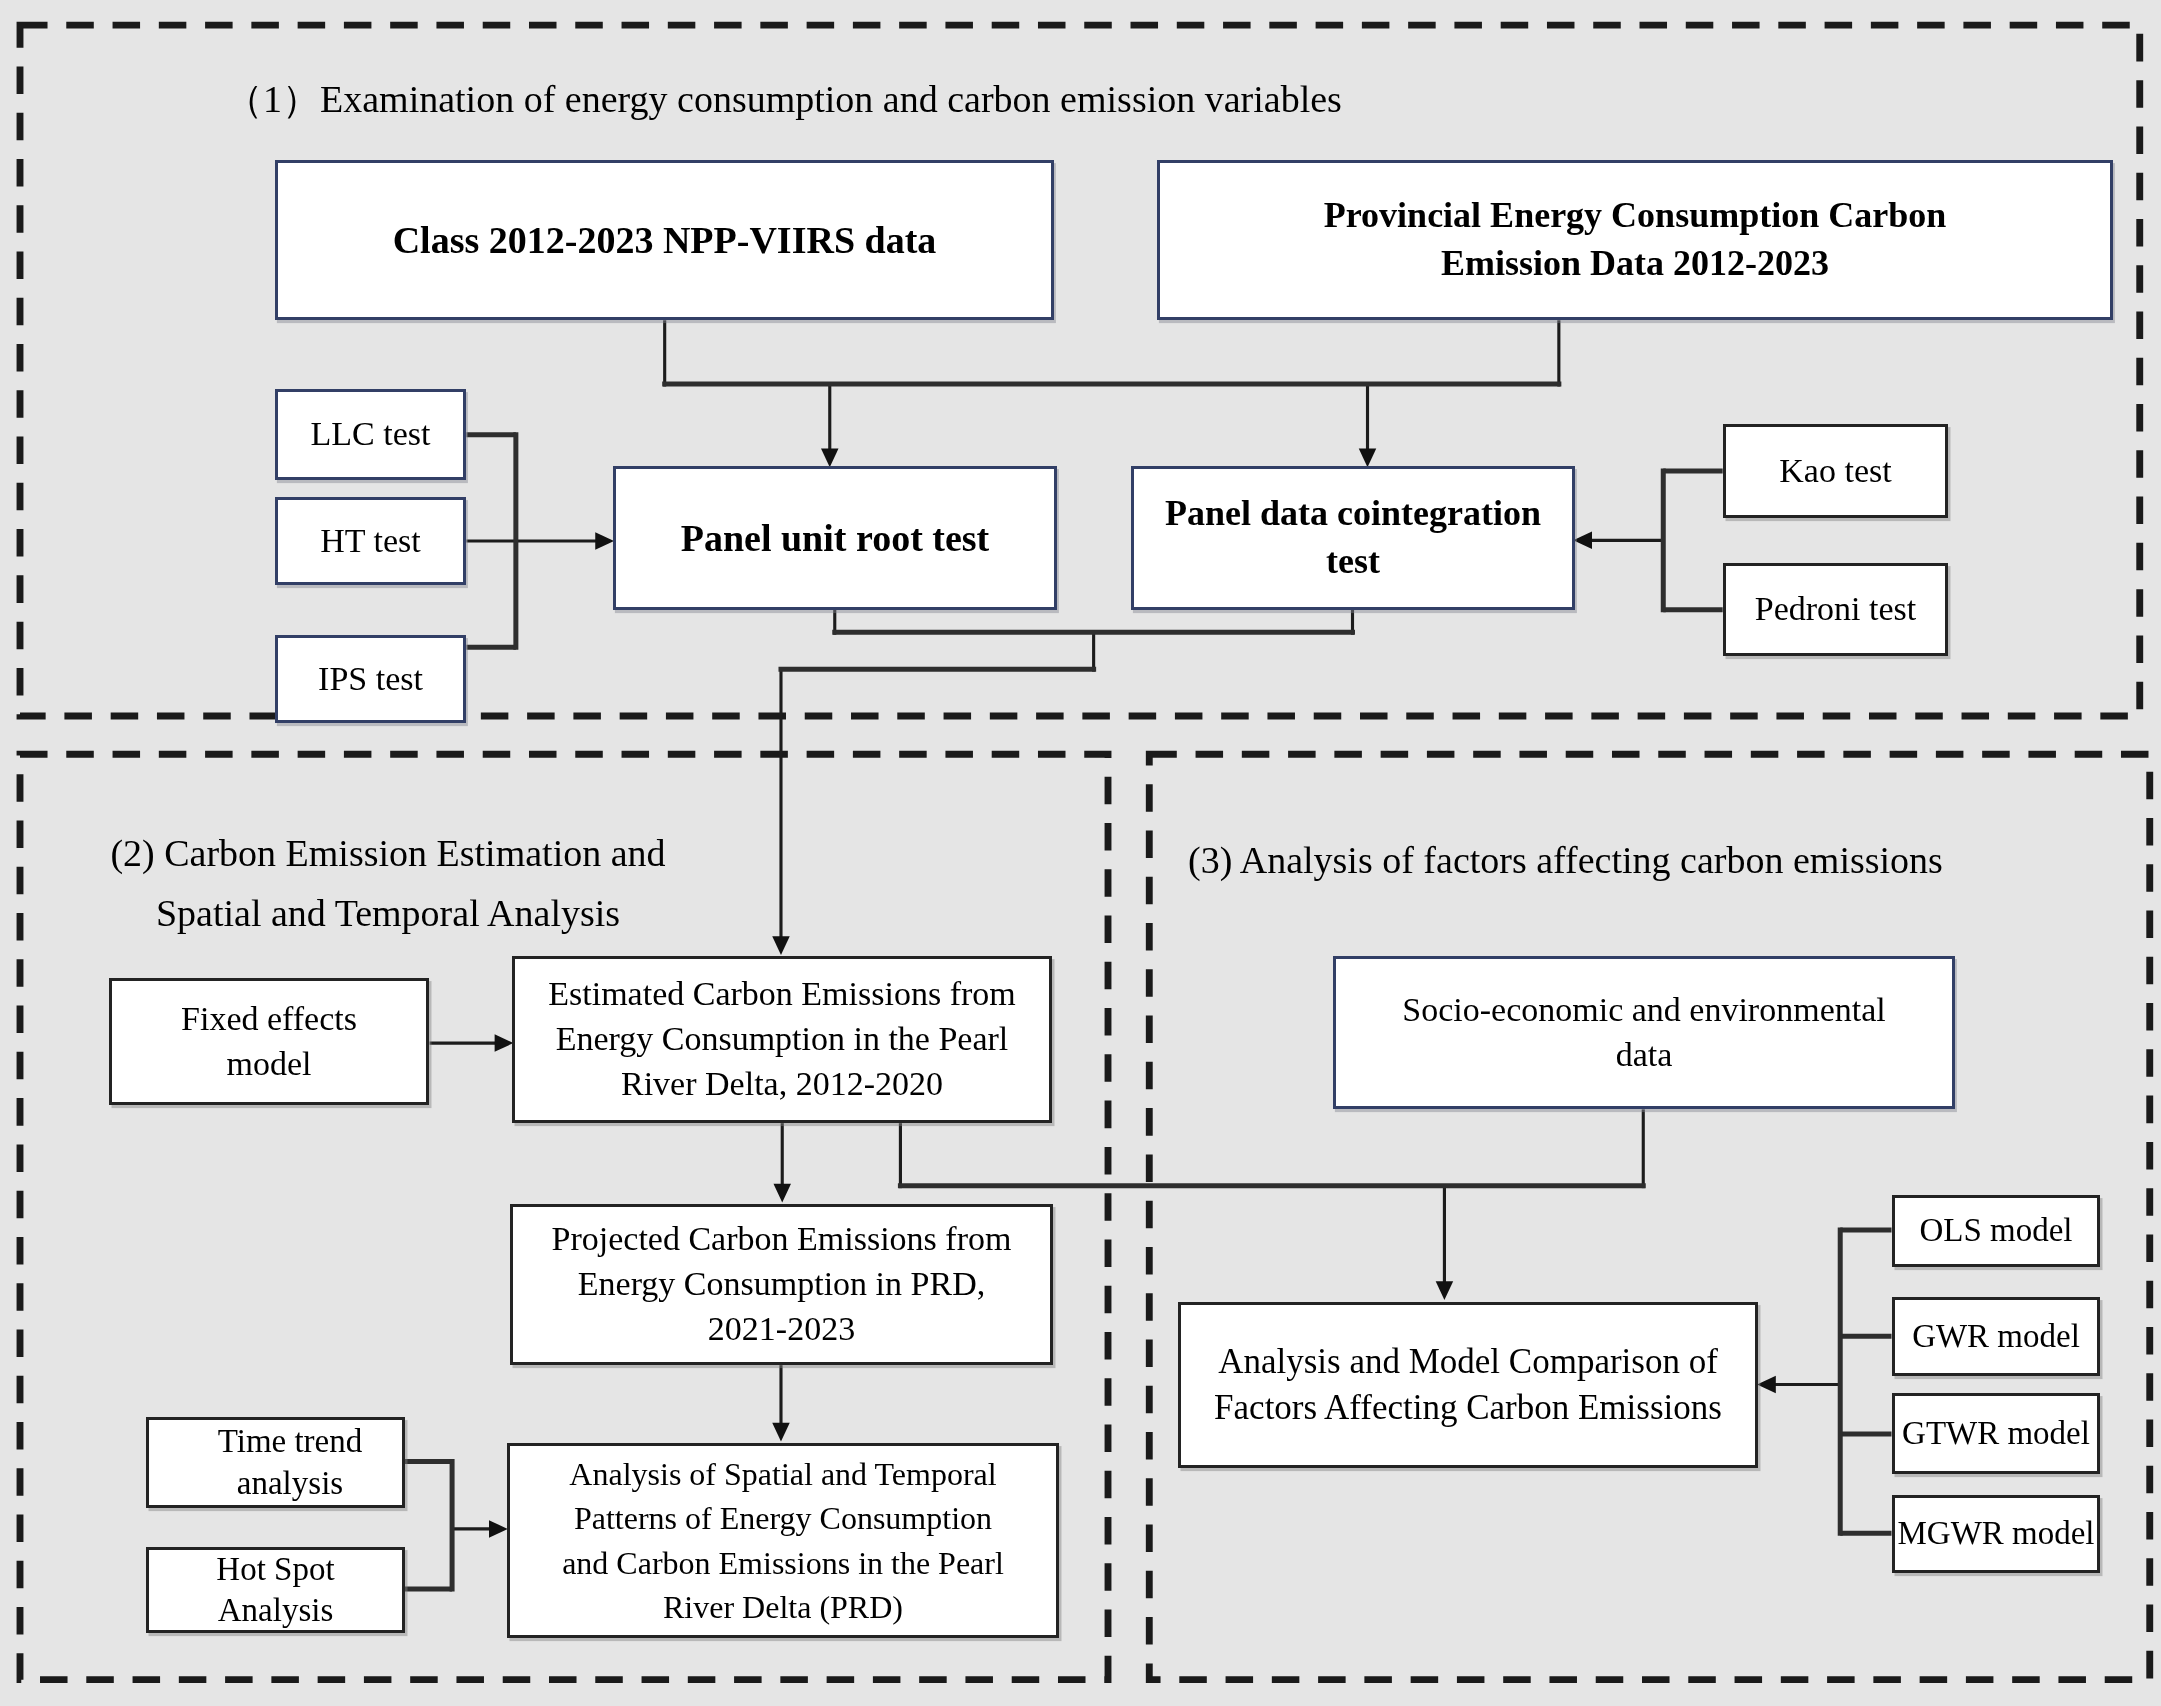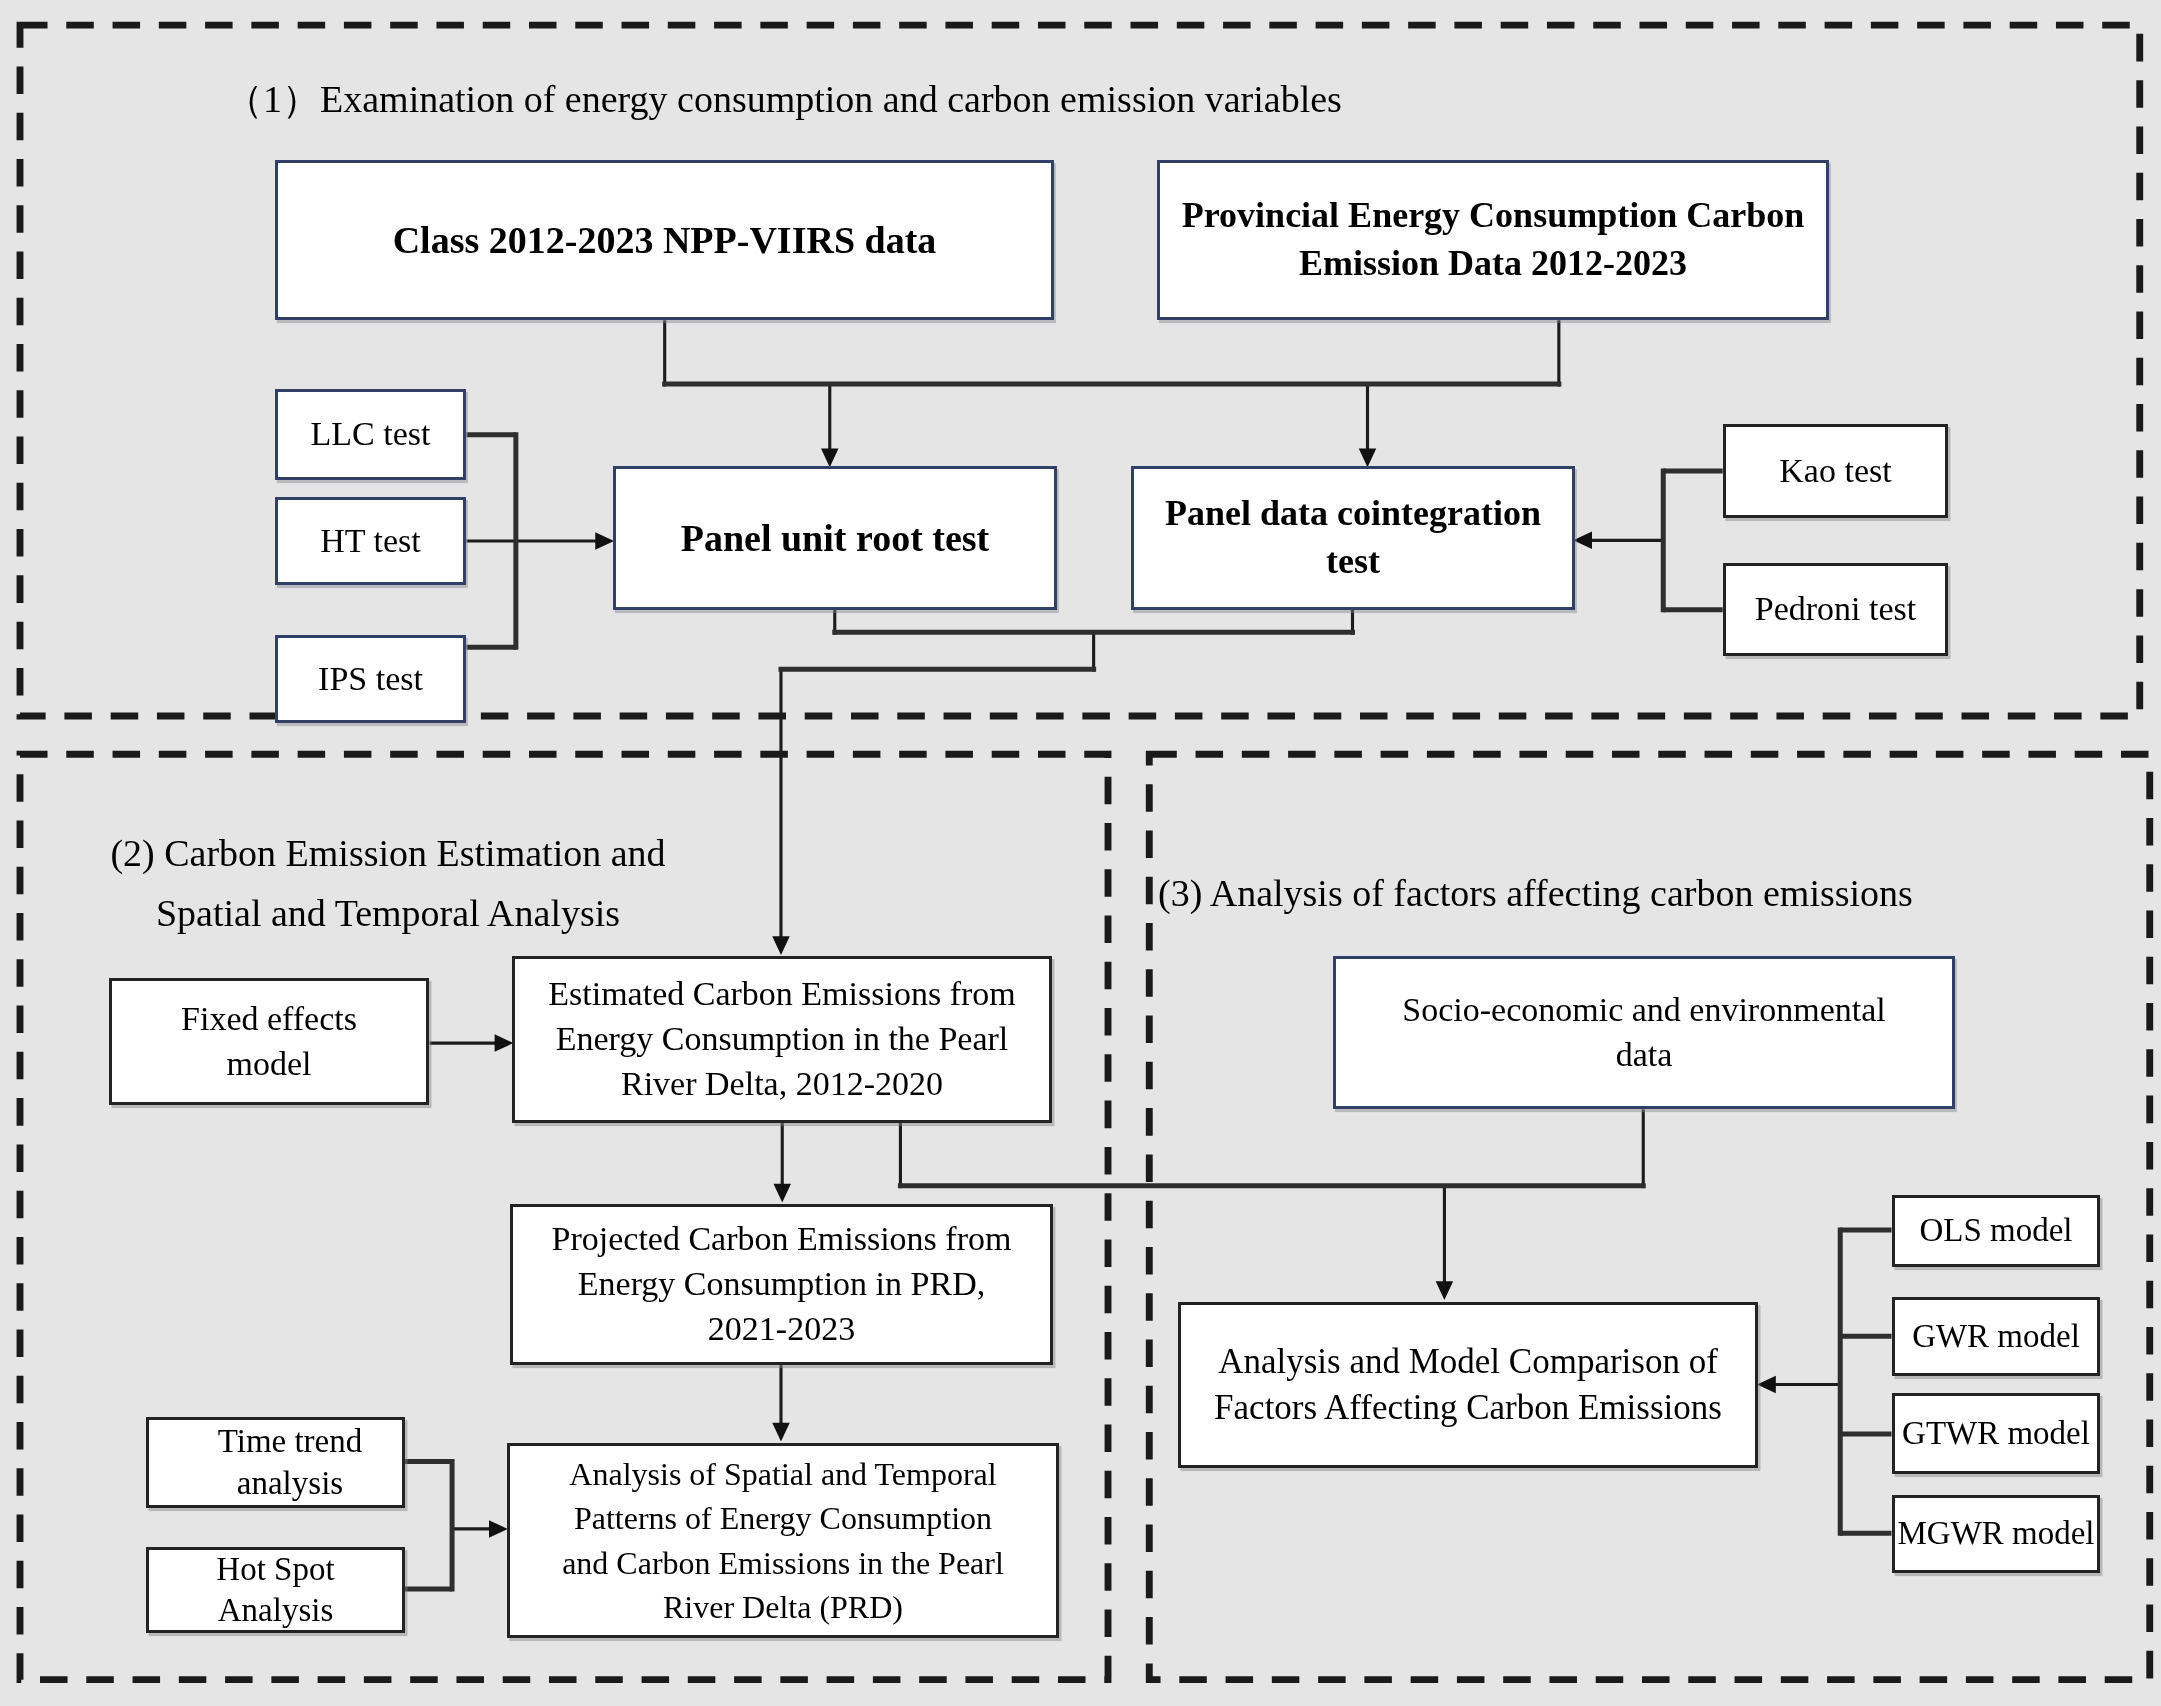--- a/index.html
+++ b/index.html
@@ -115,21 +115,21 @@
       <polygon points="2840,2200 2840,2228 2810,2214"></polygon>
     </g>
   </svg>
 
   <div class="title" style="left:225px; top:74px;">（1）Examination of energy consumption and carbon emission variables</div>
 
   <div class="box navy bold" style="left:275px; top:160px; width:779px; height:160px; font-size:38px;">
     <span class="line">Class 2012-2023 NPP-VIIRS data</span>
   </div>
 
-  <div class="box navy bold" style="left:1157px; top:160px; width:672px; height:160px; font-size:36px;">
+  <div class="box navy bold" style="left:1157px; top:160px; width:956px; height:160px; font-size:36px;">
     <span class="line">Provincial Energy Consumption Carbon</span>
     <span class="line">Emission Data 2012-2023</span>
   </div>
 
   <div class="box navy" style="left:275px; top:389px; width:191px; height:91px; font-size:34px;">
     <span class="line">LLC test</span>
   </div>
 
   <div class="box navy" style="left:275px; top:497px; width:191px; height:88px; font-size:34px;">
     <span class="line">HT test</span>
@@ -188,21 +188,21 @@
     <span class="line">Analysis</span>
   </div>
 
   <div class="box black" style="left:507px; top:1443px; width:552px; height:195px; font-size:32px; line-height:1.38;">
     <span class="line">Analysis of Spatial and Temporal</span>
     <span class="line">Patterns of Energy Consumption</span>
     <span class="line">and Carbon Emissions in the Pearl</span>
     <span class="line">River Delta (PRD)</span>
   </div>
 
-  <div class="title" style="left:1158px; top:838px;margin-top:33px;">(3) Analysis of factors affecting carbon emissions</div>
+  <div class="title" style="left:1188px; top:838px;">(3) Analysis of factors affecting carbon emissions</div>
 
   <div class="box navy" style="left:1333px; top:956px; width:622px; height:153px; font-size:34px;">
     <span class="line">Socio-economic and environmental</span>
     <span class="line">data</span>
   </div>
 
   <div class="box black" style="left:1178px; top:1302px; width:580px; height:166px; font-size:35px;">
     <span class="line">Analysis and Model Comparison of</span>
     <span class="line">Factors Affecting Carbon Emissions</span>
   </div>

